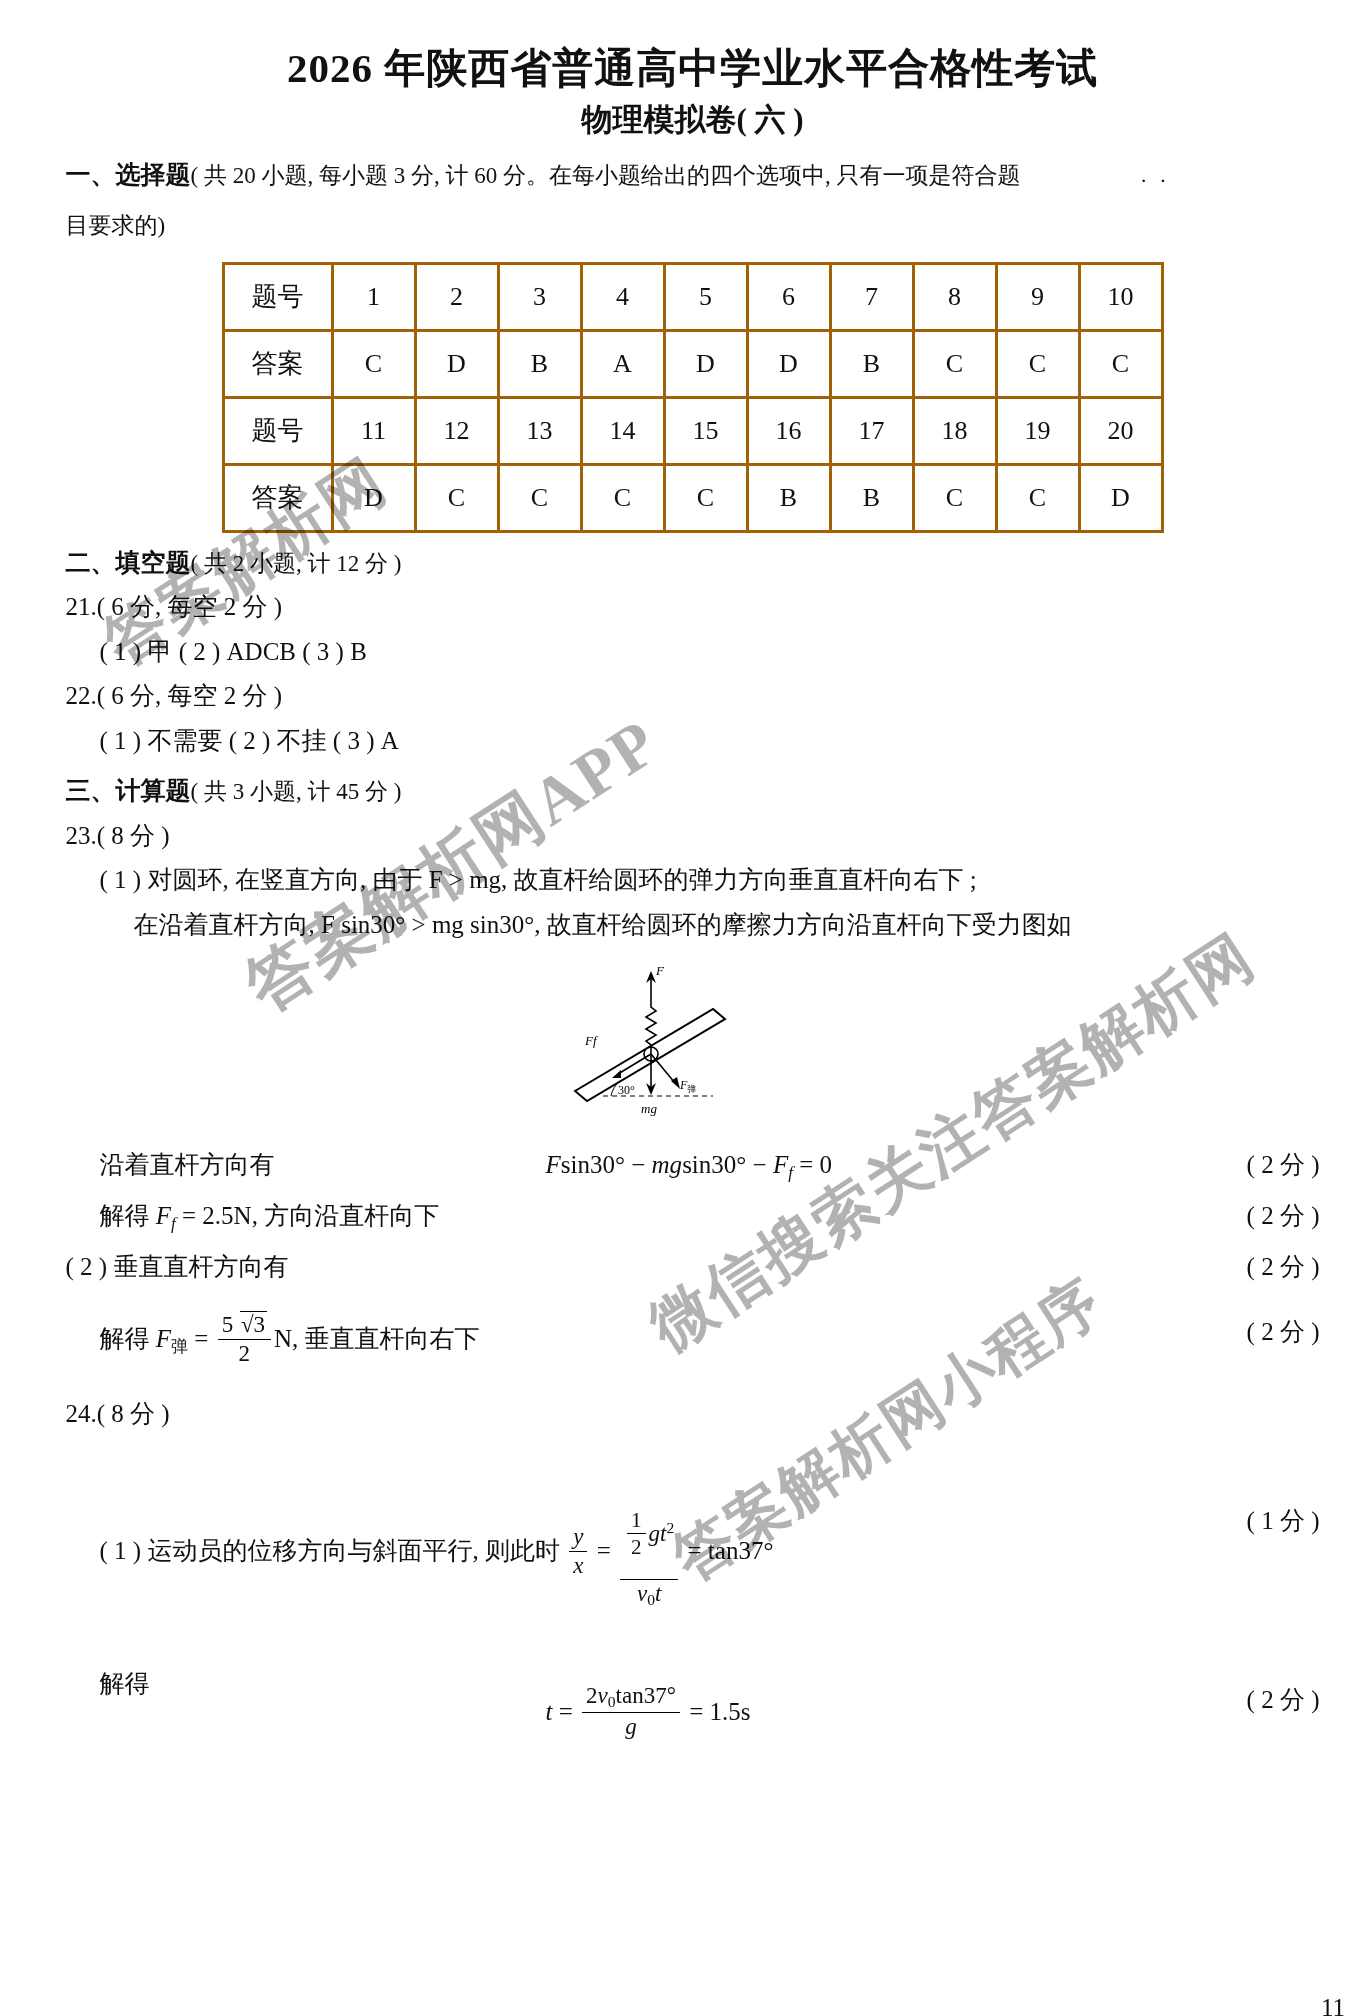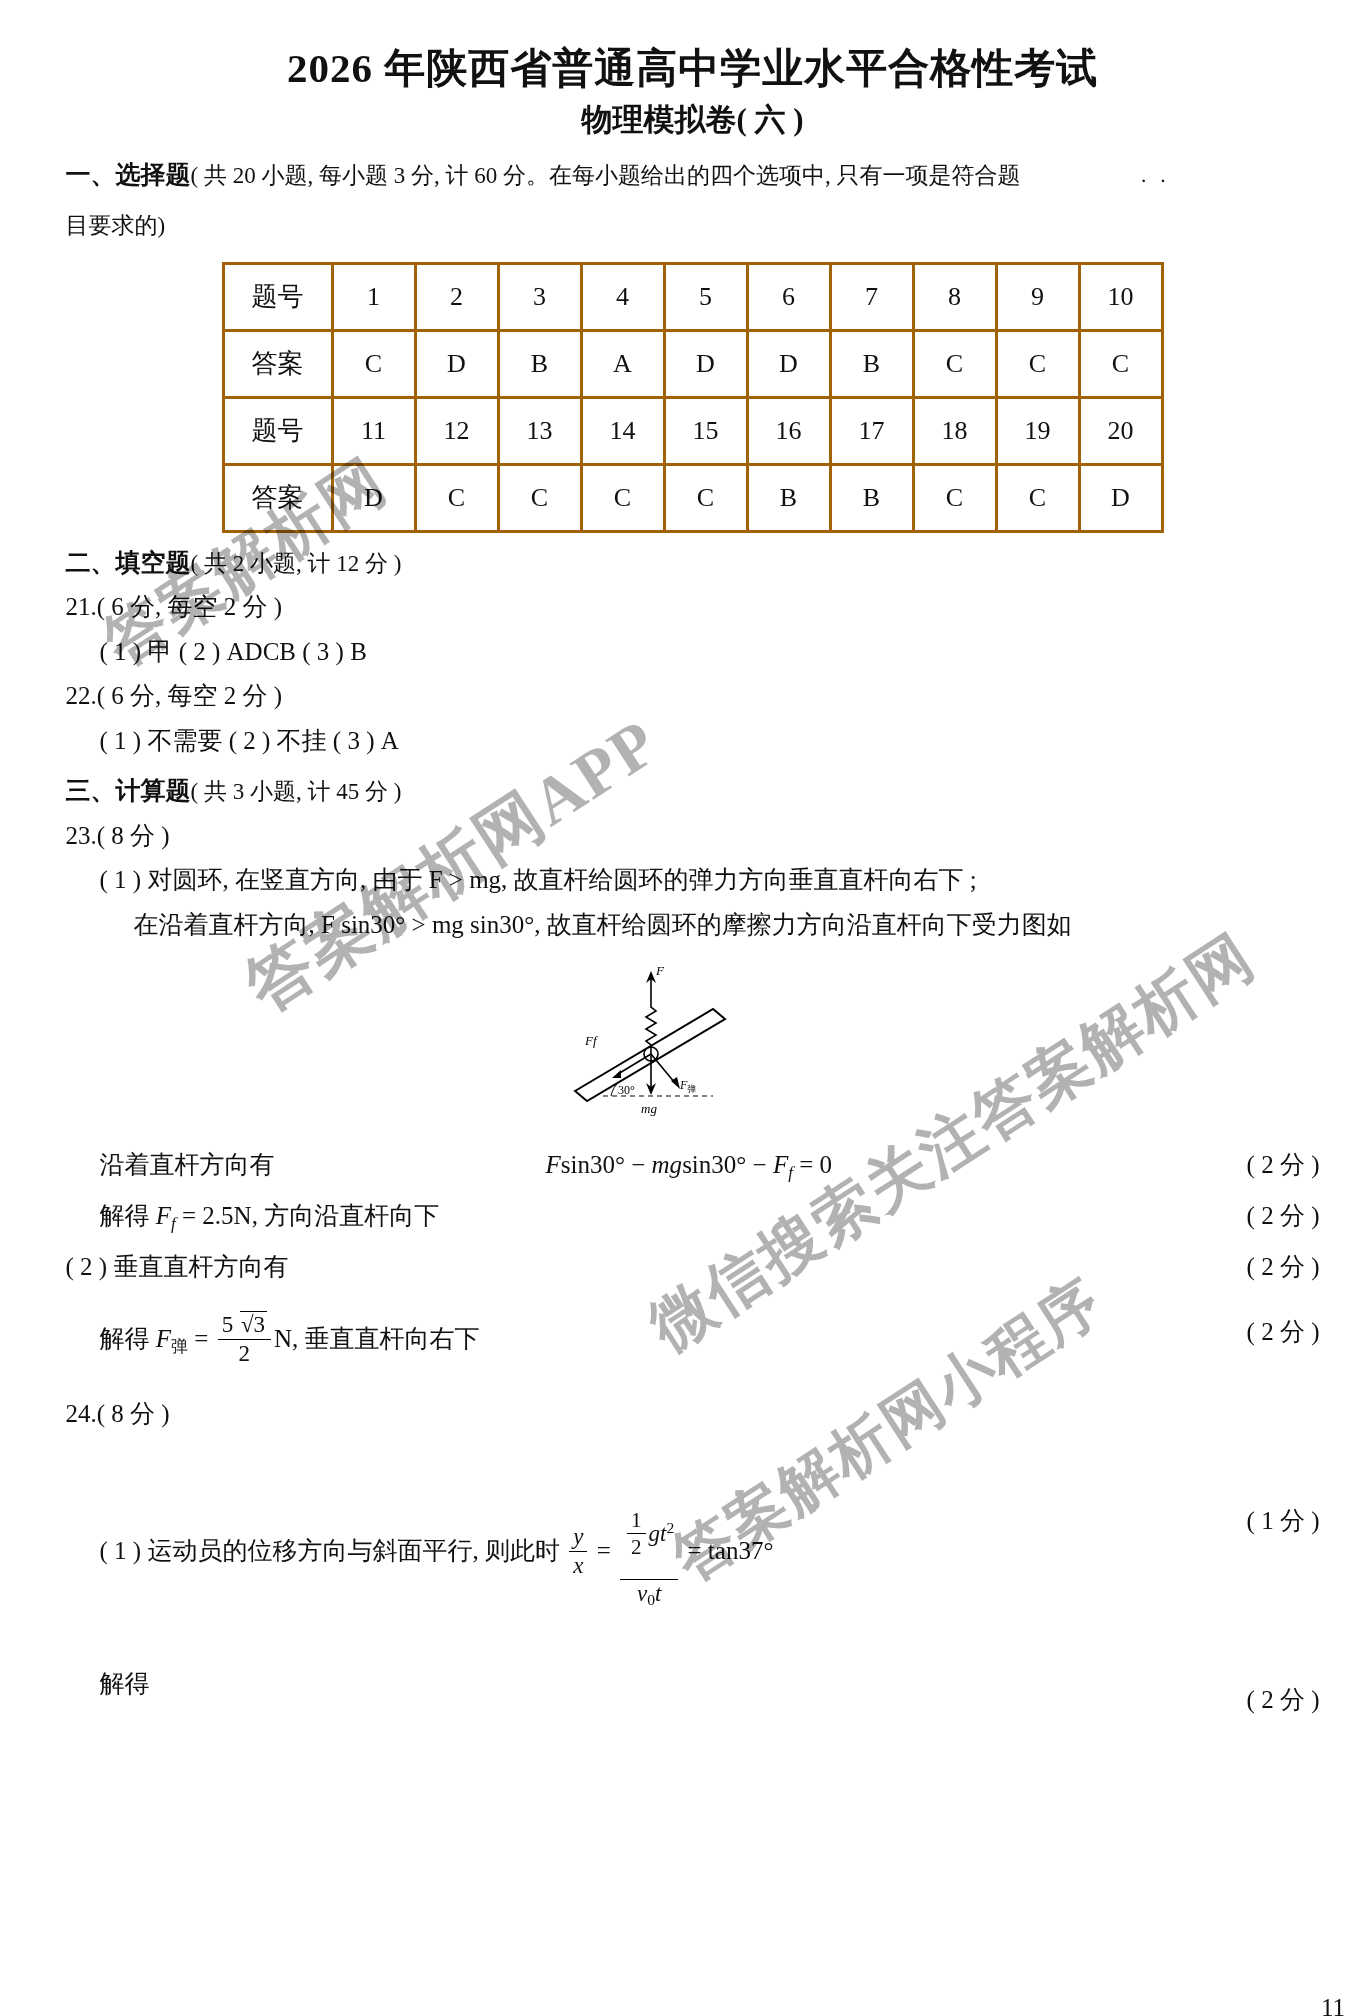--- a/index.html
+++ b/index.html
@@ -381,20 +381,25 @@
               <span class="den">2</span>
             </span><span class="mathit">gt</span><span class="supn">2</span>
           </span>
           <span class="den"><span class="mathit">v</span><span class="subn">0</span><span class="mathit">t</span></span>
         </span> = tan37°</span>
       <span class="pts" style="top:20px;">( 1 分 )</span>
     </div>
 
     <div class="eqrow indent1" style="min-height:64px; margin-top:36px;">
       <span class="lead">解得</span>
+      <span class="mid" style="top:6px;"><span class="mathit">t</span> =
+        <span class="frac">
+          <span class="num">2<span class="mathit">v</span><span class="subn">0</span>tan37°</span>
+          <span class="den mathit">g</span>
+        </span> = 1.5s</span>
       <span class="pts" style="top:16px;">( 2 分 )</span>
     </div>
 
   </div>
 
   <div class="dots">··</div>
 
   <div class="wm wm1">答案解析网</div>
   <div class="wm wm2">答案解析网APP</div>
   <div class="wm wm3">微信搜索关注答案解析网</div>

